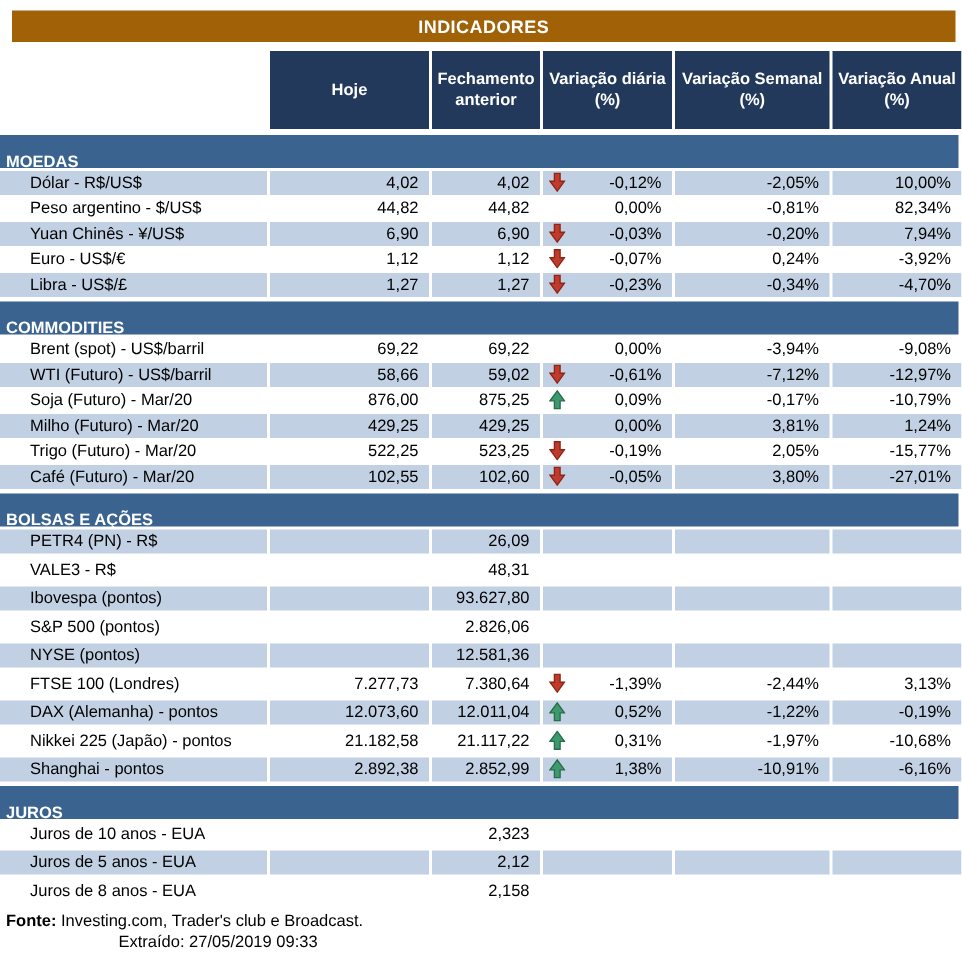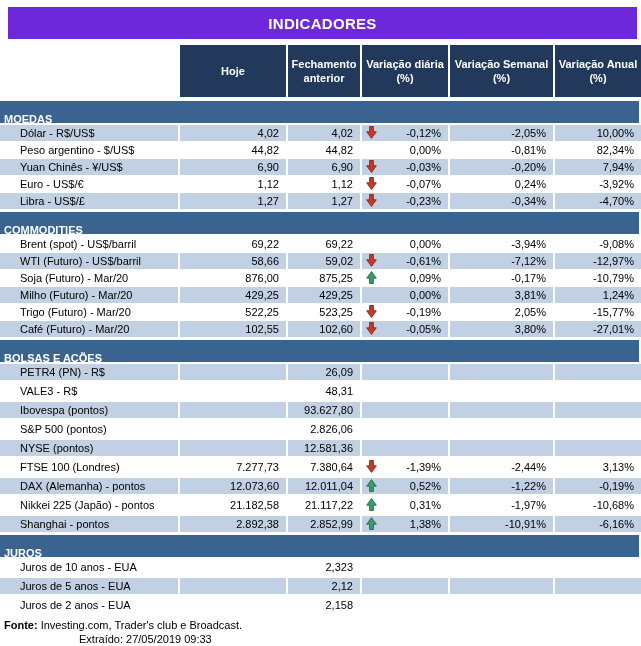--- a/index.html
+++ b/index.html
@@ -1,22 +1,22 @@
 <!DOCTYPE html>
 <html><head>
 <meta charset="utf-8">
 <style>
   html,body{margin:0;padding:0;}
   body{
     width:641px;height:646px;overflow:hidden;background:#ffffff;
     font-family:"Liberation Sans",sans-serif;font-size:11px;color:#000;
   }
   .title-bar{
-    margin:7px 4px 6px 8px;width:629px;height:32px;box-sizing:border-box;
-    background:#6d28d9;color:#fff;font-weight:bold;font-size:15px;
+    margin:7px 4px 6px 8px;width:629px;height:21px;box-sizing:border-box;
+    background:#a16207;color:#fff;font-weight:bold;font-size:12px;
     display:flex;align-items:center;justify-content:center;letter-spacing:.3px;
   }
   .grid{display:grid;grid-template-columns:178px 106px 72px 86px 103px 86px;column-gap:2px;}
   .header-grid{margin-bottom:4px;}
   .hspacer{background:transparent;}
   .hcell{
     background:#22395C;color:#fff;font-weight:bold;height:52px;
     display:flex;flex-direction:column;align-items:center;justify-content:center;
     text-align:center;line-height:14px;font-size:11px;
   }
@@ -302,21 +302,21 @@
       </div>
       <div class="row grid striped">
         <div class="cell c0">Juros de 5 anos - EUA</div>
         <div class="cell c1 num"></div>
         <div class="cell c2 num">2,12</div>
         <div class="cell c3 num"></div>
         <div class="cell c4 num"></div>
         <div class="cell c5 num"></div>
       </div>
       <div class="row grid">
-        <div class="cell c0">Juros de 2 anos - EUA</div>
+        <div class="cell c0">Juros de 8 anos - EUA</div>
         <div class="cell c1 num"></div>
         <div class="cell c2 num">2,158</div>
         <div class="cell c3 num"></div>
         <div class="cell c4 num"></div>
         <div class="cell c5 num"></div>
       </div>
     </div>
   </div>
 
 <div class="footer">

